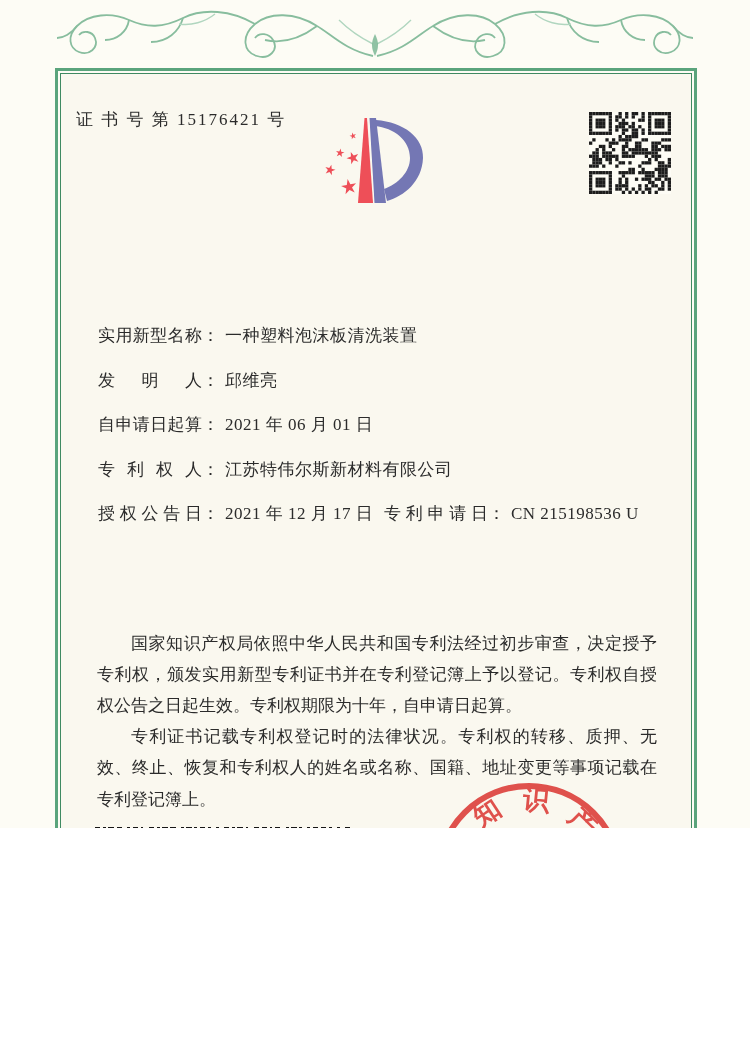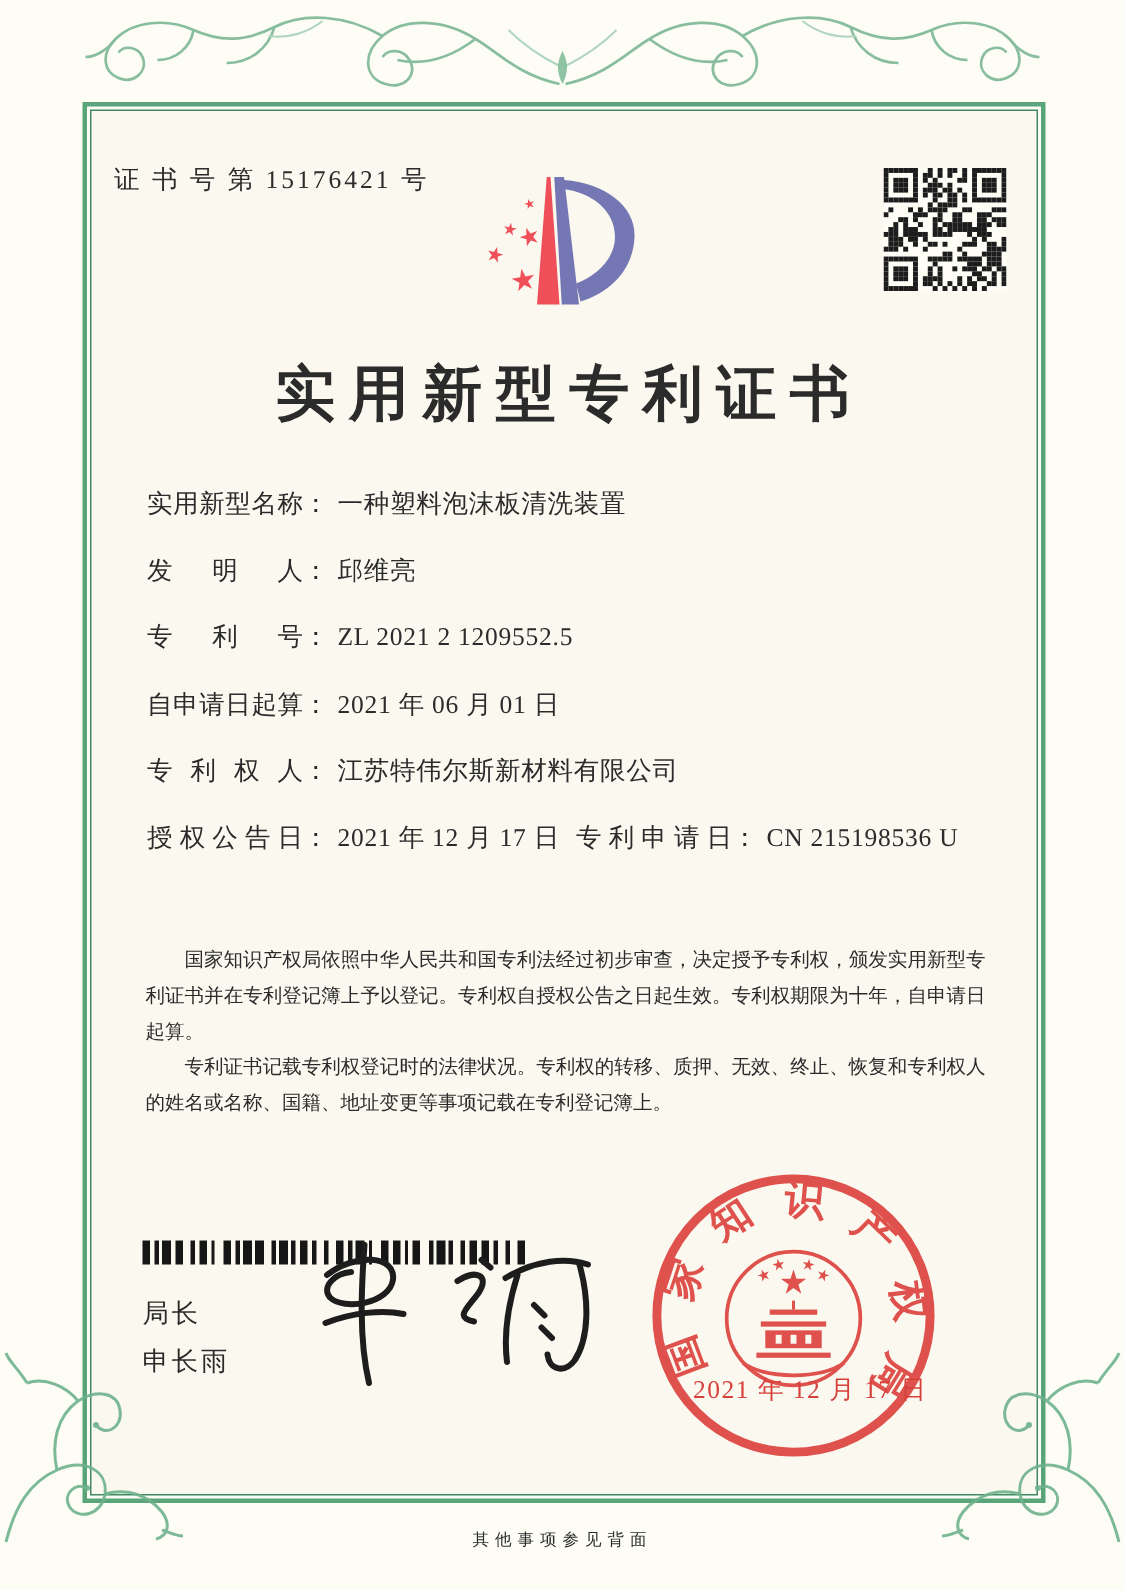--- a/index.html
+++ b/index.html
@@ -1,17 +1,17 @@
 <!DOCTYPE html>
 <html><head>
 <meta charset="utf-8">
 <style>
   html,body{margin:0;padding:0;background:#ffffff;}
   .sheet{
-    position:relative;width:750px;height:1060px;margin:0 auto;
+    position:relative;width:750px;height:828px;margin:0 auto;
     background:#fdfcf5;overflow:hidden;
     font-family:"Liberation Serif","DejaVu Serif",serif;
     color:#2b2b2b;
   }
   
   .frame{position:absolute;left:55px;top:68px;width:636px;height:928px;
          border:3px solid #5aa47c;}
   .frame-inner{position:absolute;inset:2px;border:1px solid #3f8a62;background:#faf8ef;}
   
   .orn{position:absolute;pointer-events:none;}
@@ -23,21 +23,21 @@
          font-size:40px;font-weight:bold;letter-spacing:9px;text-indent:9px;}
   
   .info{position:absolute;left:98px;top:324px;width:560px;font-size:17px;}
   .row{height:44.6px;white-space:nowrap;}
   .lbl{display:inline-block;width:104px;text-align:justify;text-align-last:justify;vertical-align:top;font-family:Liberation Serif, serif;}
   .colon{display:inline-block;margin-right:6px;}
   .val{letter-spacing:.5px;}
   .row-split{display:flex;}
   .grp1{width:286px;flex:0 0 286px;}
   
-  .paras{position:absolute;left:97px;top:628px;width:560px;font-size:13px;
+  .paras{position:absolute;left:97px;top:628px;width:560px;font-size:17px;
          line-height:1.83;text-align:justify;}
   .paras p{margin:0;text-indent:2em;}
   
   .barcode{position:absolute;left:95px;top:827px;width:258px;height:16px;display:flex;}
   .officer{position:absolute;left:95px;top:860px;font-size:17.5px;line-height:1.8;letter-spacing:2px;}
   .signature{position:absolute;left:185px;top:812px;}
   .seal{position:absolute;left:430px;top:778px;opacity:.93;}
   .seal-date{position:absolute;left:462px;top:915px;font-size:17px;color:#d6413b;letter-spacing:1px;z-index:6;}
   .page-info{position:absolute;left:0;top:970px;width:100%;text-align:center;
              font-size:14.5px;letter-spacing:2px;}
@@ -430,31 +430,27 @@
         <rect x="0.00" y="78.72" width="3.28" height="3.28"></rect>
         <rect x="3.28" y="78.72" width="3.28" height="3.28"></rect>
         <rect x="6.56" y="78.72" width="3.28" height="3.28"></rect>
         <rect x="9.84" y="78.72" width="3.28" height="3.28"></rect>
         <rect x="13.12" y="78.72" width="3.28" height="3.28"></rect>
         <rect x="16.40" y="78.72" width="3.28" height="3.28"></rect>
         <rect x="19.68" y="78.72" width="3.28" height="3.28"></rect>
       </g>
   </svg>
 
-  <div class="title">实用新型专利证书</div>
 
   <div class="info">
     <div class="row">
       <span class="lbl">实用新型名称</span><span class="colon">：</span><span class="val">一种塑料泡沫板清洗装置</span>
     </div>
     <div class="row">
       <span class="lbl">发明人</span><span class="colon">：</span><span class="val">邱维亮</span>
-    </div>
-    <div class="row">
-      <span class="lbl">专利号</span><span class="colon">：</span><span class="val">ZL 2021 2 1209552.5</span>
     </div>
     <div class="row">
       <span class="lbl">自申请日起算</span><span class="colon">：</span><span class="val">2021 年 06 月 01 日</span>
     </div>
     <div class="row">
       <span class="lbl">专利权人</span><span class="colon">：</span><span class="val">江苏特伟尔斯新材料有限公司</span>
     </div>
     <div class="row row-split">
       <span class="grp1">
         <span class="lbl">授权公告日</span><span class="colon">：</span><span class="val">2021 年 12 月 17 日</span>

